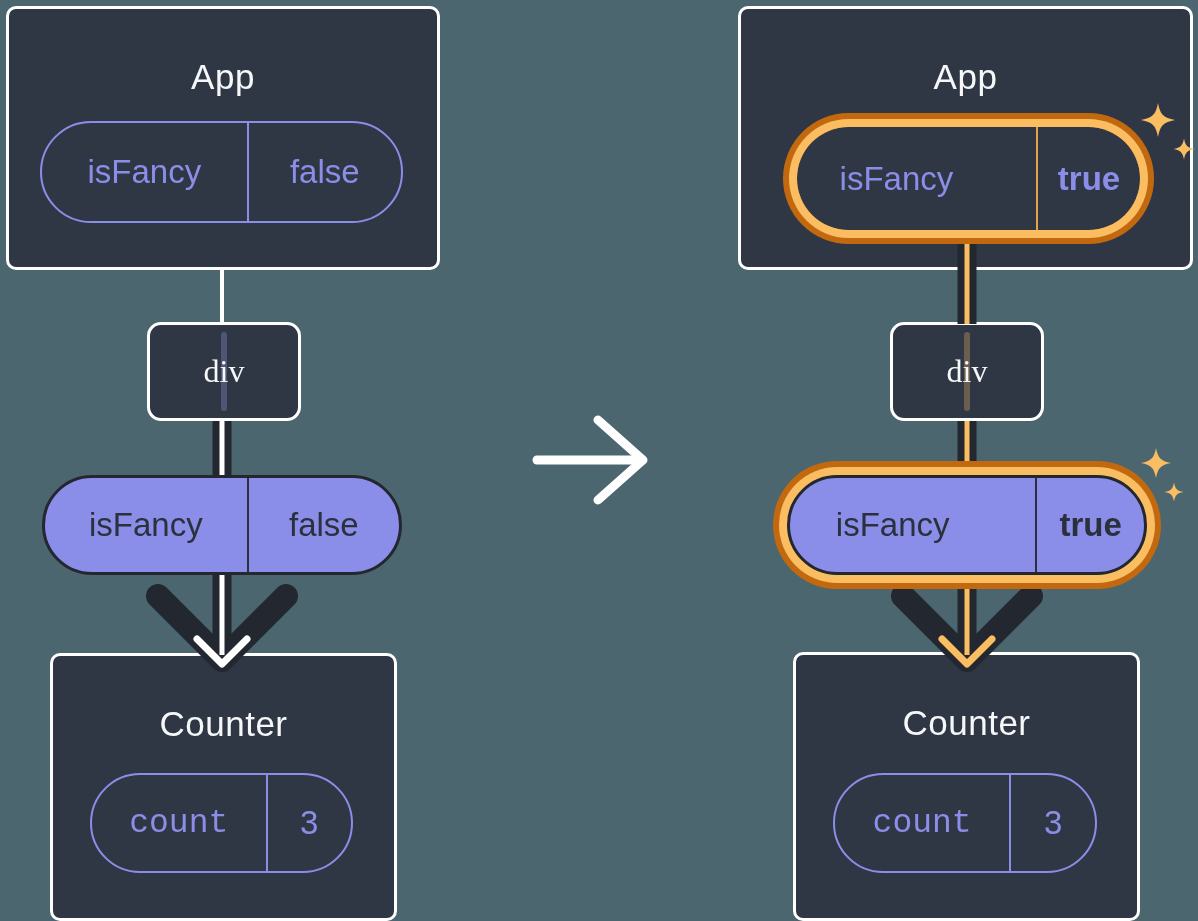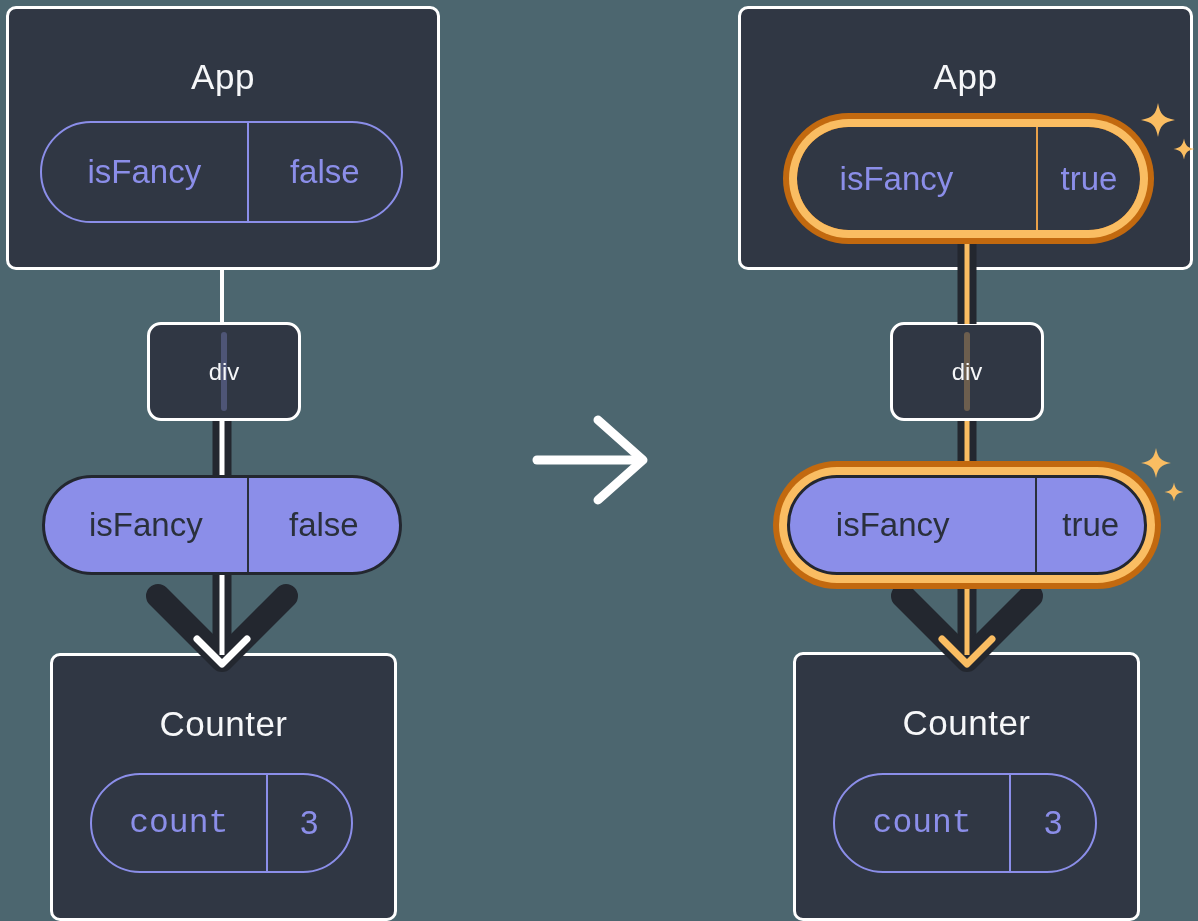--- a/index.html
+++ b/index.html
@@ -22,21 +22,21 @@
   
   .card{
     position:absolute;background:var(--card);
     border:3px solid var(--card-border);border-radius:12px;
   }
   .card-title{
     position:absolute;left:0;right:0;top:48px;text-align:center;
     color:var(--text-light);font-size:35px;font-weight:500;letter-spacing:.5px;
   }
   .divnode{display:flex;align-items:center;justify-content:center;border-radius:14px;}
-  .divnode .label{position:relative;z-index:2;color:var(--text-light);font-size:24px;font-weight:500;}
+  .divnode .label{position:relative;z-index:2;color:var(--text-light);font-size:32px;font-weight:500;font-family:Liberation Serif, serif;}
   .ghost-line{
     position:absolute;left:50%;top:7px;bottom:7px;width:6px;margin-left:-3px;
     border-radius:3px;z-index:1;
   }
   .ghost-purple{background:rgba(150,154,235,0.30);}
   .ghost-orange{background:rgba(247,186,102,0.30);}
   
   .pill{
     position:absolute;display:flex;border-radius:999px;background:transparent;
   }
@@ -48,21 +48,21 @@
   .pill .cell.value{flex:1 1 auto;}
   .pill-outline{border:2.5px solid var(--purple);}
   .pill-outline .cell.value{border-left:2.5px solid var(--purple);}
   .pill-counter .cell.name{flex:0 0 67%;font-family:Liberation Mono, monospace;}
   .pill-filled{background:var(--purple);border:3px solid var(--dark-ink);}
   .pill-filled .cell{color:#2A303C;}
   .pill-filled .cell.value{border-left:2.5px solid #2A303C;}
   .pill-ring{box-shadow:0 0 0 8px var(--orange),0 0 0 14px var(--orange-dark);}
   .pill-ring-hollow{border:none;}
   .pill-ring-hollow .cell.value{border-left:2.5px solid var(--orange-divider);}
-  .bold-val .cell.value{font-weight:400;margin-left:40px;}
+  .bold-val .cell.value{font-weight:700;margin-left:40px;}
   
   svg.layer{position:absolute;left:0;top:0;pointer-events:none;}
 </style>
 </head>
 <body>
 
 <div class="stage">
 
   <div class="card" style="left:6px;top:6px;width:434px;height:264px;border-radius:10px;">
     <div class="card-title">App</div>

